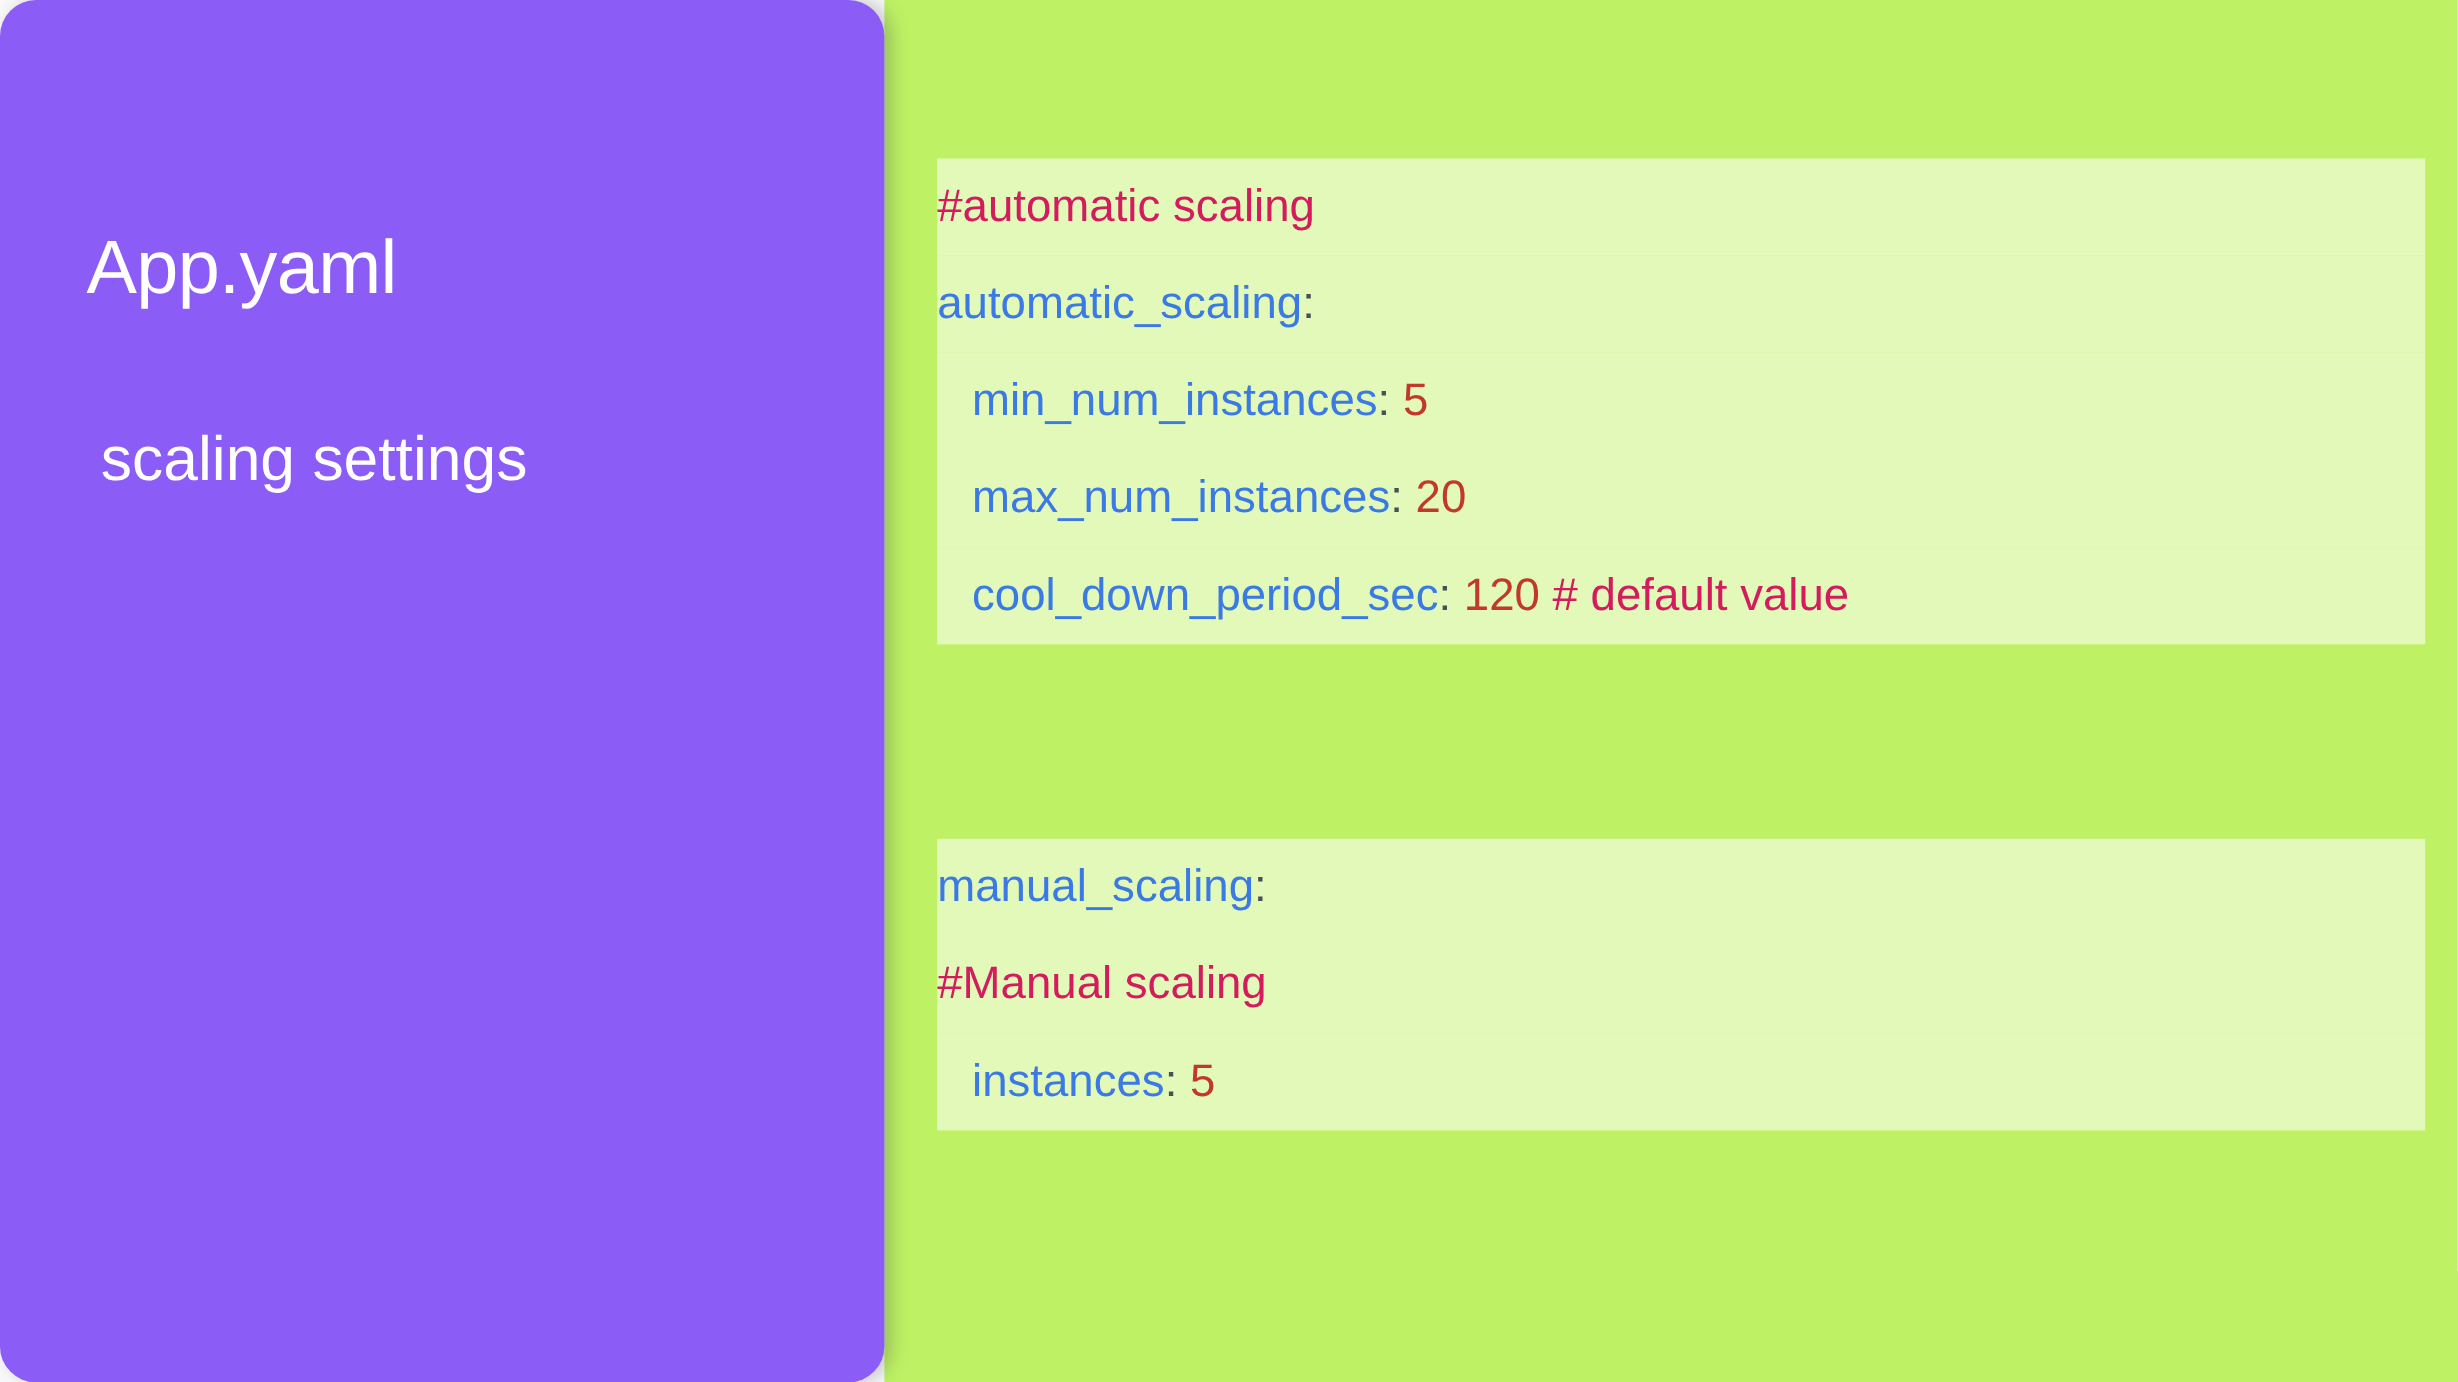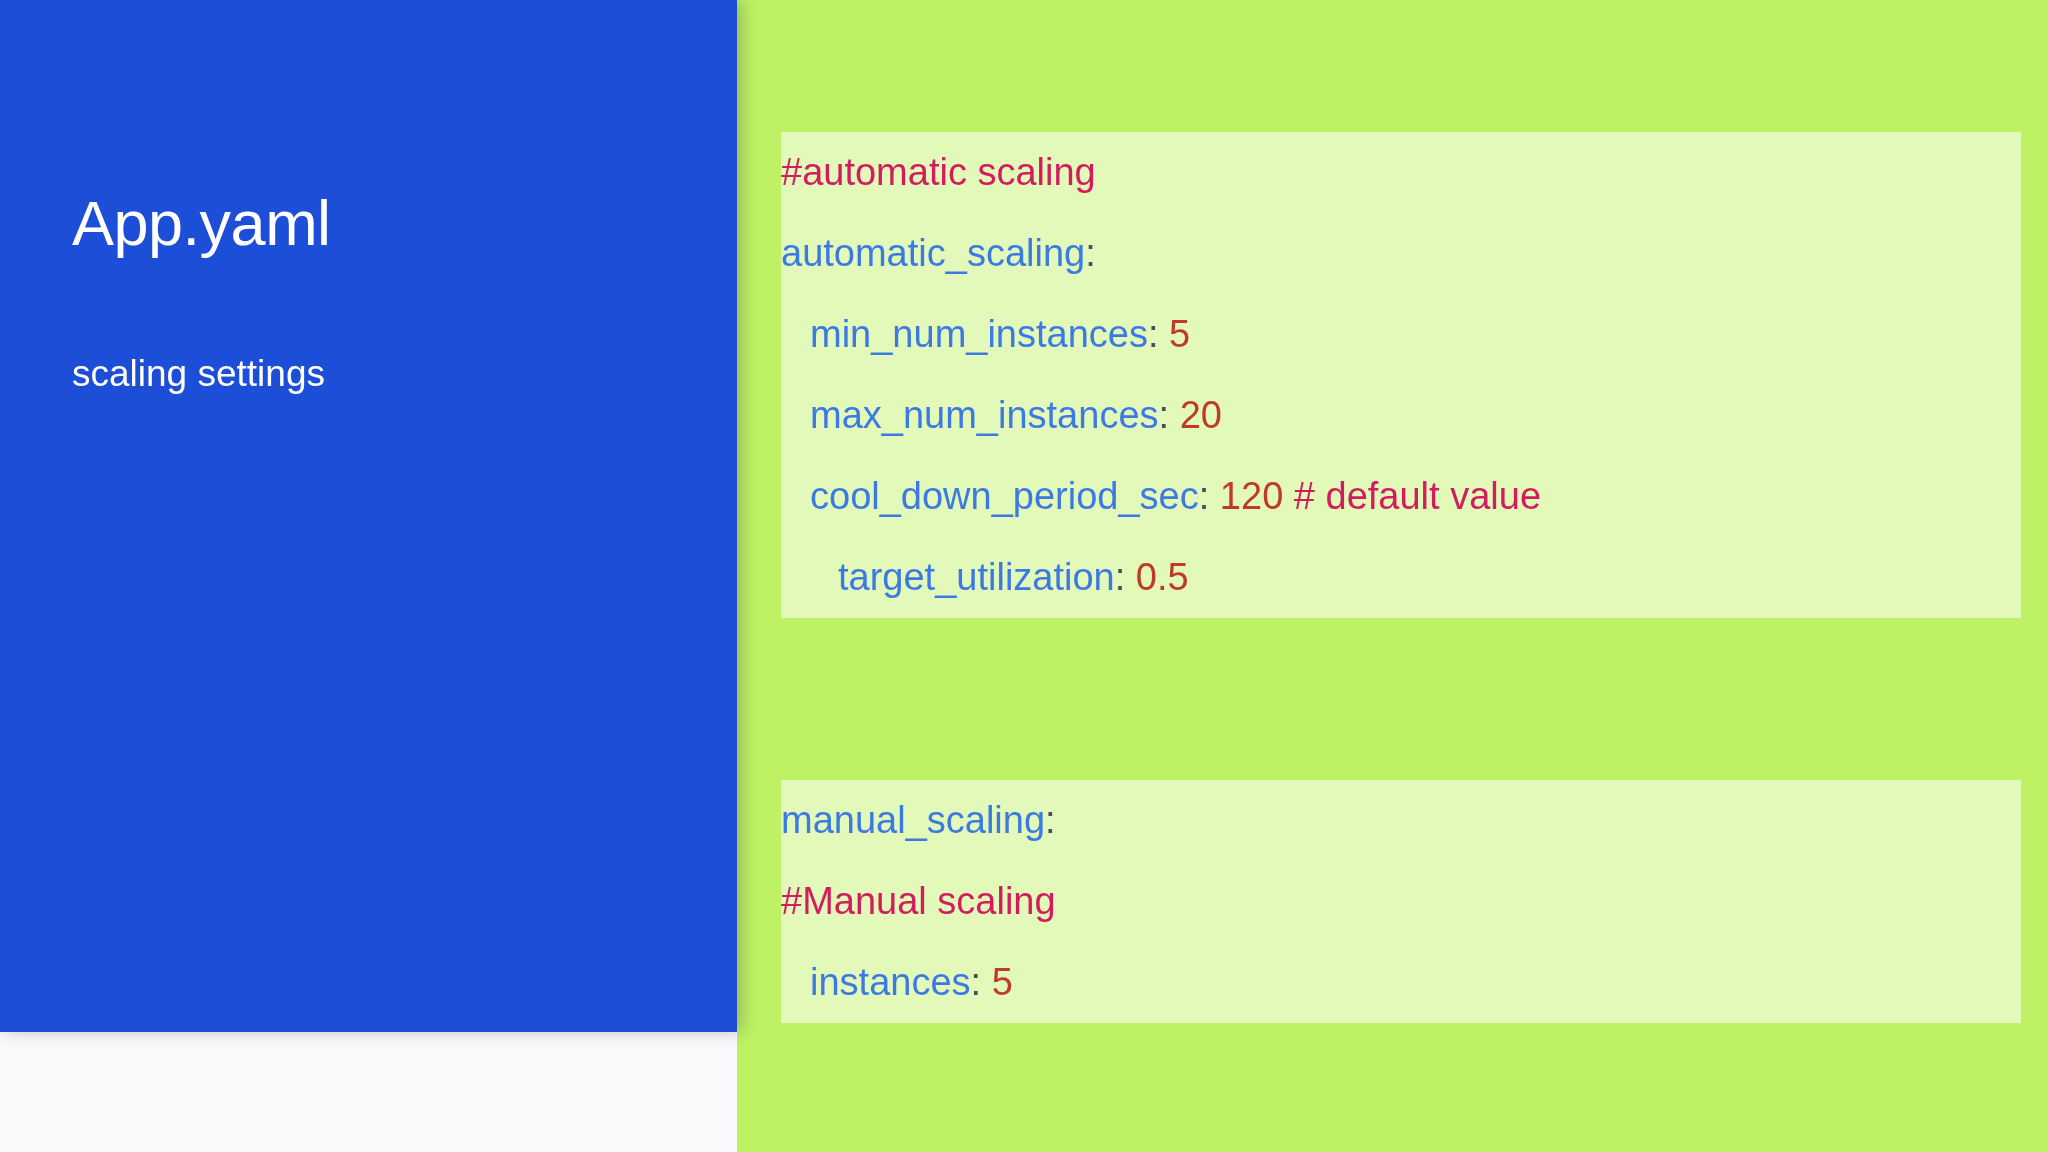--- a/index.html
+++ b/index.html
@@ -21,43 +21,44 @@
     height: 1152px;
     background: #f9f9fb;
   }
 
   
   .sidebar {
     position: absolute;
     left: 0;
     top: 0;
     width: 737px;
-    height: 1032px;
-    background: #1d4ed8;
+    height: 1152px;
+    background: #8b5cf6;
     box-shadow: 6px 0 14px rgba(60, 64, 67, 0.28);
     z-index: 3;
+    border-radius: 30px;
   }
 
   .sidebar-title {
     position: absolute;
     left: 72px;
     top: 186px;
     font-size: 63px;
     line-height: 1.18;
     font-weight: 400;
     color: #ffffff;
     letter-spacing: -0.5px;
     white-space: nowrap;
   }
 
   .sidebar-subtitle {
     position: absolute;
-    left: 72px;
+    left: 84px;
     top: 352px;
-    font-size: 37px;
+    font-size: 52px;
     line-height: 1.2;
     font-weight: 400;
     color: #ffffff;
     letter-spacing: 0px;
     white-space: nowrap;
   }
 
   
   .code-pane {
     position: absolute;
@@ -113,21 +114,20 @@
     <div class="sidebar-subtitle">scaling settings</div>
   </div>
 
   <div class="code-pane">
     <div class="code-block" id="code-block">
         <div class="code-line ind-0"><span class="tok-comment">#automatic scaling</span></div>
         <div class="code-line ind-0"><span class="tok-key">automatic_scaling</span><span class="tok-punct">:</span></div>
         <div class="code-line ind-1"><span class="tok-key">min_num_instances</span><span class="tok-punct">:</span><span class="tok-space"> </span><span class="tok-value">5</span></div>
         <div class="code-line ind-1"><span class="tok-key">max_num_instances</span><span class="tok-punct">:</span><span class="tok-space"> </span><span class="tok-value">20</span></div>
         <div class="code-line ind-1"><span class="tok-key">cool_down_period_sec</span><span class="tok-punct">:</span><span class="tok-space"> </span><span class="tok-value">120</span><span class="tok-space"> </span><span class="tok-comment"># default value</span></div>
-        <div class="code-line ind-2"><span class="tok-key">target_utilization</span><span class="tok-punct">:</span><span class="tok-space"> </span><span class="tok-value">0.5</span></div>
         <div class="code-line ind-0 blank">&nbsp;</div>
         <div class="code-line ind-0 blank">&nbsp;</div>
         <div class="code-line ind-0"><span class="tok-key">manual_scaling</span><span class="tok-punct">:</span></div>
         <div class="code-line ind-0"><span class="tok-comment">#Manual scaling</span></div>
         <div class="code-line ind-1"><span class="tok-key">instances</span><span class="tok-punct">:</span><span class="tok-space"> </span><span class="tok-value">5</span></div>
       </div>
   </div>
 
 </div>
 

